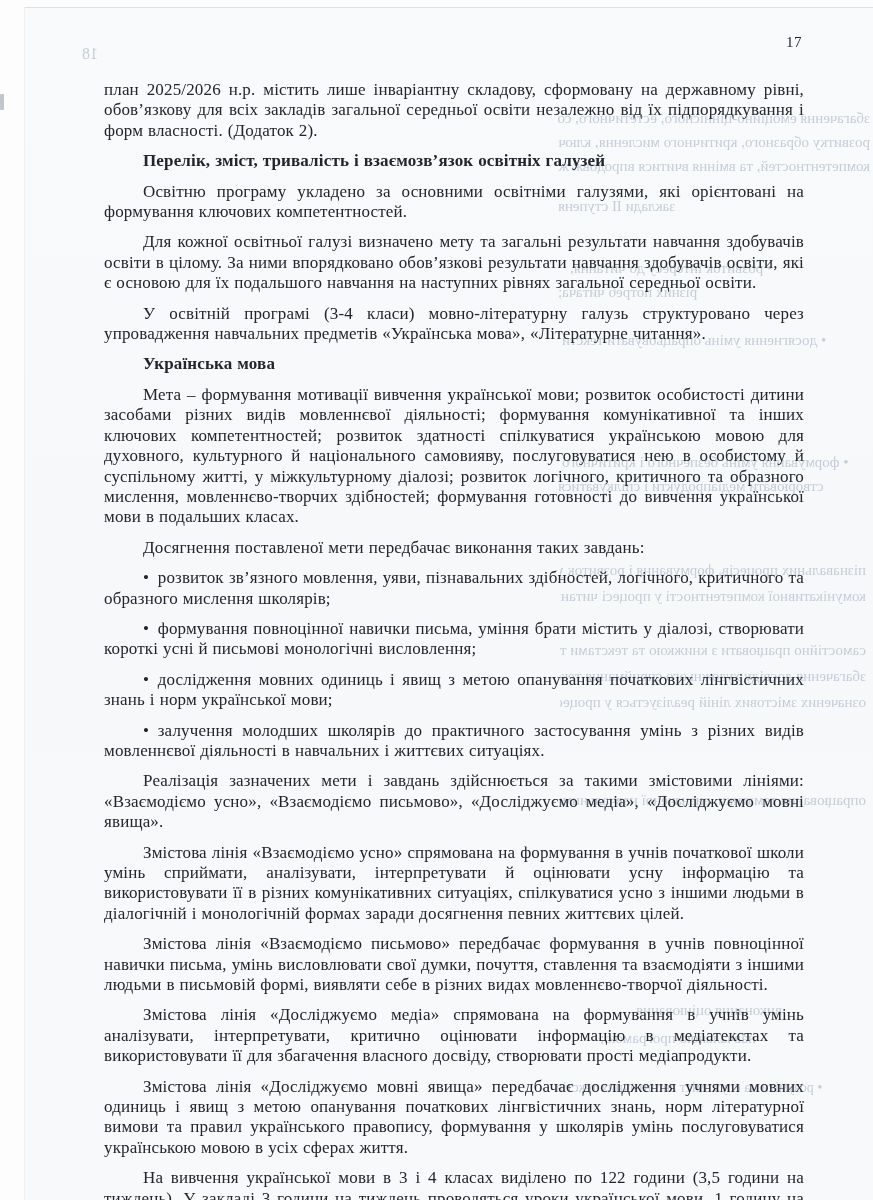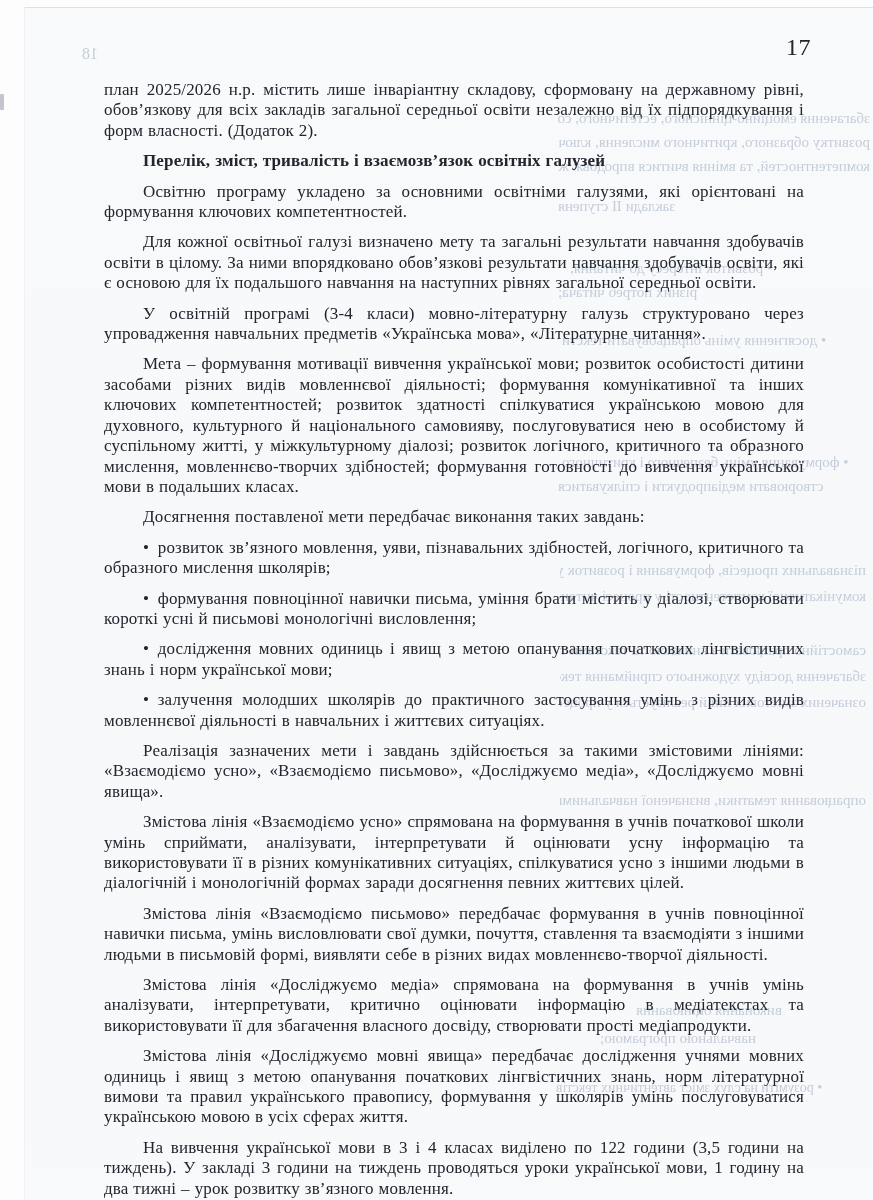--- a/index.html
+++ b/index.html
@@ -14,21 +14,21 @@
     background:linear-gradient(180deg,#f8fafb 0%,#f6f8fa 45%,#f8f9fb 100%);
     border-top:1px solid #dde1e6;
     box-shadow:-1px 0 0 #eef0f3;
   }
   .edge-mark{
     position:absolute;left:0;top:94px;width:4px;height:16px;
     background:#a9adb8;border-radius:1px;opacity:.7;
   }
   .page-number{
     position:absolute;left:786px;top:34px;width:40px;
-    font-size:24px;color:#23252e;letter-spacing:.5px;
+    font-size:15px;color:#23252e;letter-spacing:.5px;
   }
   .text-block{
     position:absolute;left:94px;top:70px;width:720px;
     font-size:17px;line-height:20.4px;color:#23252e;
     letter-spacing:.15px;word-spacing:.5px;z-index:3;
   }
   .para{margin:10px;text-indent:39px;text-align:justify;}
   .para.no-indent{text-indent:0;}
   .para.heading{font-weight:700;text-align:left;}
   .ghosts{position:absolute;inset:0;z-index:1;pointer-events:none;}
@@ -71,20 +71,21 @@
 <div class="edge-mark"></div>
 
 <div class="page-number">17</div>
 
 <div class="text-block" id="paragraphs">
     <p class="para body no-indent">план 2025/2026 н.р. містить лише інваріантну складову, сформовану на державному рівні, обов’язкову для всіх закладів загальної середньої освіти незалежно від їх підпорядкування і форм власності. (Додаток 2).</p>
     <p class="para heading">Перелік, зміст, тривалість і взаємозв’язок освітніх галузей</p>
     <p class="para body">Освітню програму укладено за основними освітніми галузями, які орієнтовані на формування ключових компетентностей.</p>
     <p class="para body">Для кожної освітньої галузі визначено мету та загальні результати навчання здобувачів освіти в цілому. За ними впорядковано обов’язкові результати навчання здобувачів освіти, які є основою для їх подальшого навчання на наступних рівнях загальної середньої освіти.</p>
     <p class="para body">У освітній програмі (3-4 класи) мовно-літературну галузь структуровано через упровадження навчальних предметів «Українська мова», «Літературне читання».</p>
+    <p class="para heading">Українська мова</p>
     <p class="para body">Мета – формування мотивації вивчення української мови; розвиток особистості дитини засобами різних видів мовленнєвої діяльності; формування комунікативної та інших ключових компетентностей; розвиток здатності спілкуватися українською мовою для духовного, культурного й національного самовияву, послуговуватися нею в особистому й суспільному житті, у міжкультурному діалозі; розвиток логічного, критичного та образного мислення, мовленнєво-творчих здібностей; формування готовності до вивчення української мови в подальших класах.</p>
     <p class="para body">Досягнення поставленої мети передбачає виконання таких завдань:</p>
     <p class="para bullet">• розвиток зв’язного мовлення, уяви, пізнавальних здібностей, логічного, критичного та образного мислення школярів;</p>
     <p class="para bullet">• формування повноцінної навички письма, уміння брати містить у діалозі, створювати короткі усні й письмові монологічні висловлення;</p>
     <p class="para bullet">• дослідження мовних одиниць і явищ з метою опанування початкових лінгвістичних знань і норм української мови;</p>
     <p class="para bullet">• залучення молодших школярів до практичного застосування умінь з різних видів мовленнєвої діяльності в навчальних і життєвих ситуаціях.</p>
     <p class="para body">Реалізація зазначених мети і завдань здійснюється за такими змістовими лініями: «Взаємодіємо усно», «Взаємодіємо письмово», «Досліджуємо медіа», «Досліджуємо мовні явища».</p>
     <p class="para body">Змістова лінія «Взаємодіємо усно» спрямована на формування в учнів початкової школи умінь сприймати, аналізувати, інтерпретувати й оцінювати усну інформацію та використовувати її в різних комунікативних ситуаціях, спілкуватися усно з іншими людьми в діалогічній і монологічній формах заради досягнення певних життєвих цілей.</p>
     <p class="para body">Змістова лінія «Взаємодіємо письмово» передбачає формування в учнів повноцінної навички письма, умінь висловлювати свої думки, почуття, ставлення та взаємодіяти з іншими людьми в письмовій формі, виявляти себе в різних видах мовленнєво-творчої діяльності.</p>
     <p class="para body">Змістова лінія «Досліджуємо медіа» спрямована на формування в учнів умінь аналізувати, інтерпретувати, критично оцінювати інформацію в медіатекстах та використовувати її для збагачення власного досвіду, створювати прості медіапродукти.</p>

